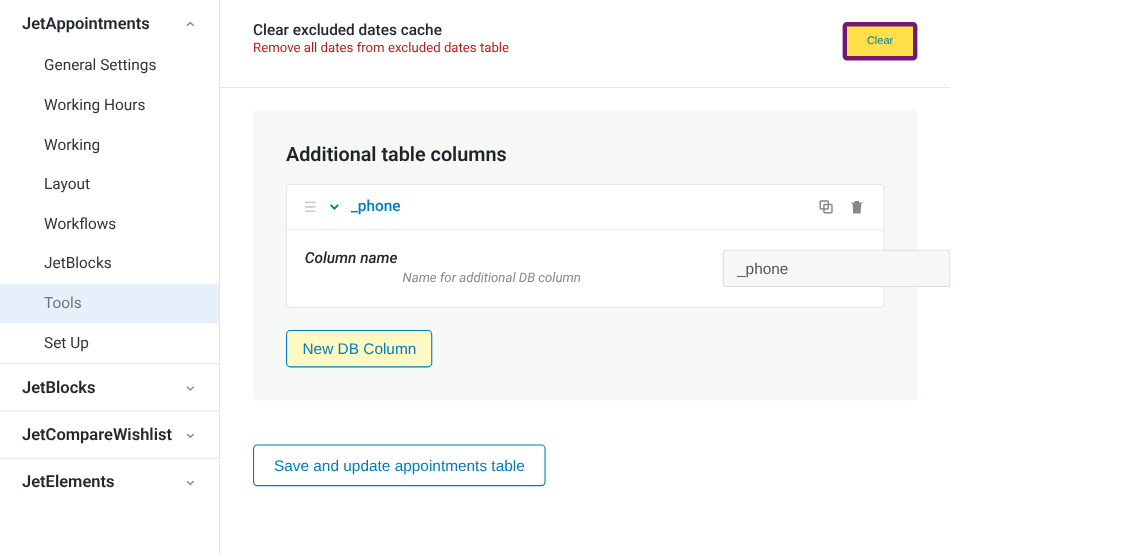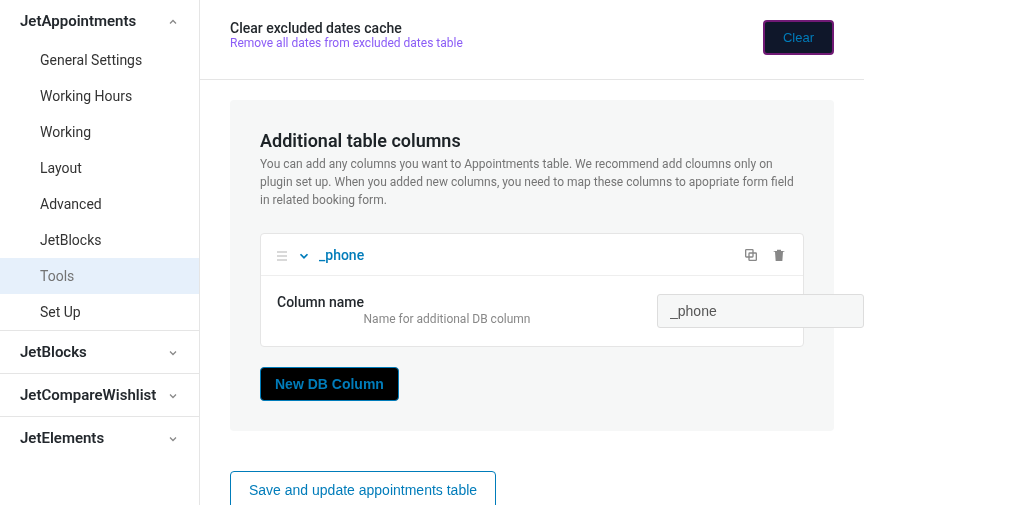--- a/index.html
+++ b/index.html
@@ -8,38 +8,38 @@
 .sidebar { width: 200px; border-right: 1px solid #e5e5e5; }
 .menu-header { display: flex; align-items: center; justify-content: space-between; padding: 12px 20px; font-weight: 600; font-size: 15px; cursor: pointer; }
 .menu-header .chev { color: #888; font-size: 12px; }
 .submenu { list-style: none; }
 .submenu li { padding: 10px 20px 10px 40px; font-size: 14px; color: #333; cursor: pointer; }
 .submenu li.active { background: #e6f0fb; color: #737373; }
 .menu-collapsed { display: flex; justify-content: space-between; padding: 12px 20px; font-weight: 600; font-size: 15px; border-top: 1px solid #e5e5e5; cursor: pointer; }
 .main { flex: 1; padding: 0 0 30px 0; overflow-y: auto; }
 .clear-row { display: flex; align-items: flex-start; justify-content: space-between; padding: 20px 30px 24px 30px; border-bottom: 1px solid #e5e5e5; }
 .clear-row .left .title { font-size: 14px; font-weight: 500; color: #23282d; margin-bottom: 0; }
-.clear-row .left .desc { font-size: 12px; color: #8b5cf6; }
-.btn-outline { background: #0f172a; border: 2px solid #701a75; color: #007cba; border-radius: 4px; padding: 8px 18px; font-size: 13px; cursor: pointer; }
+.clear-row .left .desc { font-size: 12px; color: #b91c1c; }
+.btn-outline { background: #fde047; border: 4px solid #701a75; color: #007cba; border-radius: 4px; padding: 8px 18px; font-size: 10px; cursor: pointer; }
 .card { background: #f6f7f7; border-radius: 4px; margin: 20px 30px; padding: 30px 30px 30px 30px; }
-.card h2 { font-size: 18px; font-weight: 600; margin-bottom: 4px; color: #1d2327; }
+.card h2 { font-size: 18px; font-weight: 600; margin-bottom: 16px; color: #1d2327; }
 .card .sub { font-size: 12px; color: #757575; line-height: 1.5; margin-bottom: 24px; }
 .column-panel { background: #fff; border: 1px solid #e5e5e5; border-radius: 4px; }
 .panel-head { display: flex; align-items: center; padding: 12px 16px; border-bottom: 1px solid #eee; }
 .panel-head .drag { color: #bbb; margin-right: 10px; font-size: 14px; cursor: grab; }
 .panel-head .caret { color: #007cba; margin-right: 8px; font-size: 14px; cursor: pointer; }
 .panel-head .name { color: #007cba; font-weight: 500; }
 .panel-head .spacer { flex: 1; }
 .panel-head .icon-btn { color: #888; margin-left: 12px; cursor: pointer; }
 .panel-body { padding: 18px 16px; display: flex; align-items: flex-start; gap: 40px; }
-.panel-body .label-col { flex: 0 0 340px; }
+.panel-body .label-col { flex: 0 0 340px; font-style: italic; }
 .panel-body .label-col .lbl { font-size: 14px; font-weight: 500; margin-bottom: 2px; }
 .panel-body .label-col .hint { font-size: 12px; color: #888; text-align: center; }
 .panel-body input[type="text"] { flex: 1; padding: 8px 12px; border: 1px solid #ddd; border-radius: 3px; background: #f6f7f7; font-size: 14px; color: #555; }
-.new-col-btn { margin-top: 20px; background: #000000; border: 1px solid #007cba; color: #007cba; border-radius: 4px; padding: 8px 14px; font-size: 14px; cursor: pointer; font-weight: bold; }
+.new-col-btn { margin-top: 20px; background: #fef9c3; border: 1px solid #007cba; color: #007cba; border-radius: 4px; padding: 8px 14px; font-size: 14px; cursor: pointer; }
 .warning { margin-top: 24px; font-size: 14px; color: #444; }
 .warning strong { font-weight: 600; }
 .save-btn { margin: 20px 30px 0 30px; background: #fff; border: 1px solid #007cba; color: #007cba; border-radius: 4px; padding: 10px 18px; font-size: 14px; cursor: pointer; }
 svg { display: inline-block; vertical-align: middle; }
 </style>
 </head>
 <body>
 
 <div class="container">
   <aside class="sidebar">
@@ -49,21 +49,21 @@
         <svg width="12" height="12" viewBox="0 0 24 24" fill="none" stroke="#888" stroke-width="2.5">
             <polyline points="18 15 12 9 6 15"></polyline>
           </svg>
       </span>
     </div>
     <ul class="submenu">
       <li>General Settings</li>
       <li>Working Hours</li>
       <li>Working</li>
       <li>Layout</li>
-      <li>Advanced</li>
+      <li>Workflows</li>
       <li>JetBlocks</li>
       <li class="active">Tools</li>
       <li>Set Up</li>
     </ul>
     <div class="menu-collapsed">
       <span>JetBlocks</span>
       <span class="chev">
         <svg width="12" height="12" viewBox="0 0 24 24" fill="none" stroke="#888" stroke-width="2.5">
             <polyline points="6 9 12 15 18 9"></polyline>
           </svg>
@@ -91,21 +91,20 @@
     <div class="clear-row">
       <div class="left">
         <div class="title">Clear excluded dates cache</div>
         <div class="desc">Remove all dates from excluded dates table</div>
       </div>
       <button class="btn-outline">Clear</button>
     </div>
 
     <div class="card">
       <h2>Additional table columns</h2>
-      <p class="sub">You can add any columns you want to Appointments table. We recommend add cloumns only on plugin set up. When you added new columns, you need to map these columns to apopriate form field in related booking form.</p>
 
       <div class="column-panel">
         <div class="panel-head">
           <span class="drag">
             <svg width="10" height="14" viewBox="0 0 10 14">
                 <line x1="0" y1="3" x2="10" y2="3" stroke="#ccc" stroke-width="1.5"></line>
                 <line x1="0" y1="7" x2="10" y2="7" stroke="#ccc" stroke-width="1.5"></line>
                 <line x1="0" y1="11" x2="10" y2="11" stroke="#ccc" stroke-width="1.5"></line>
               </svg>
           </span>

